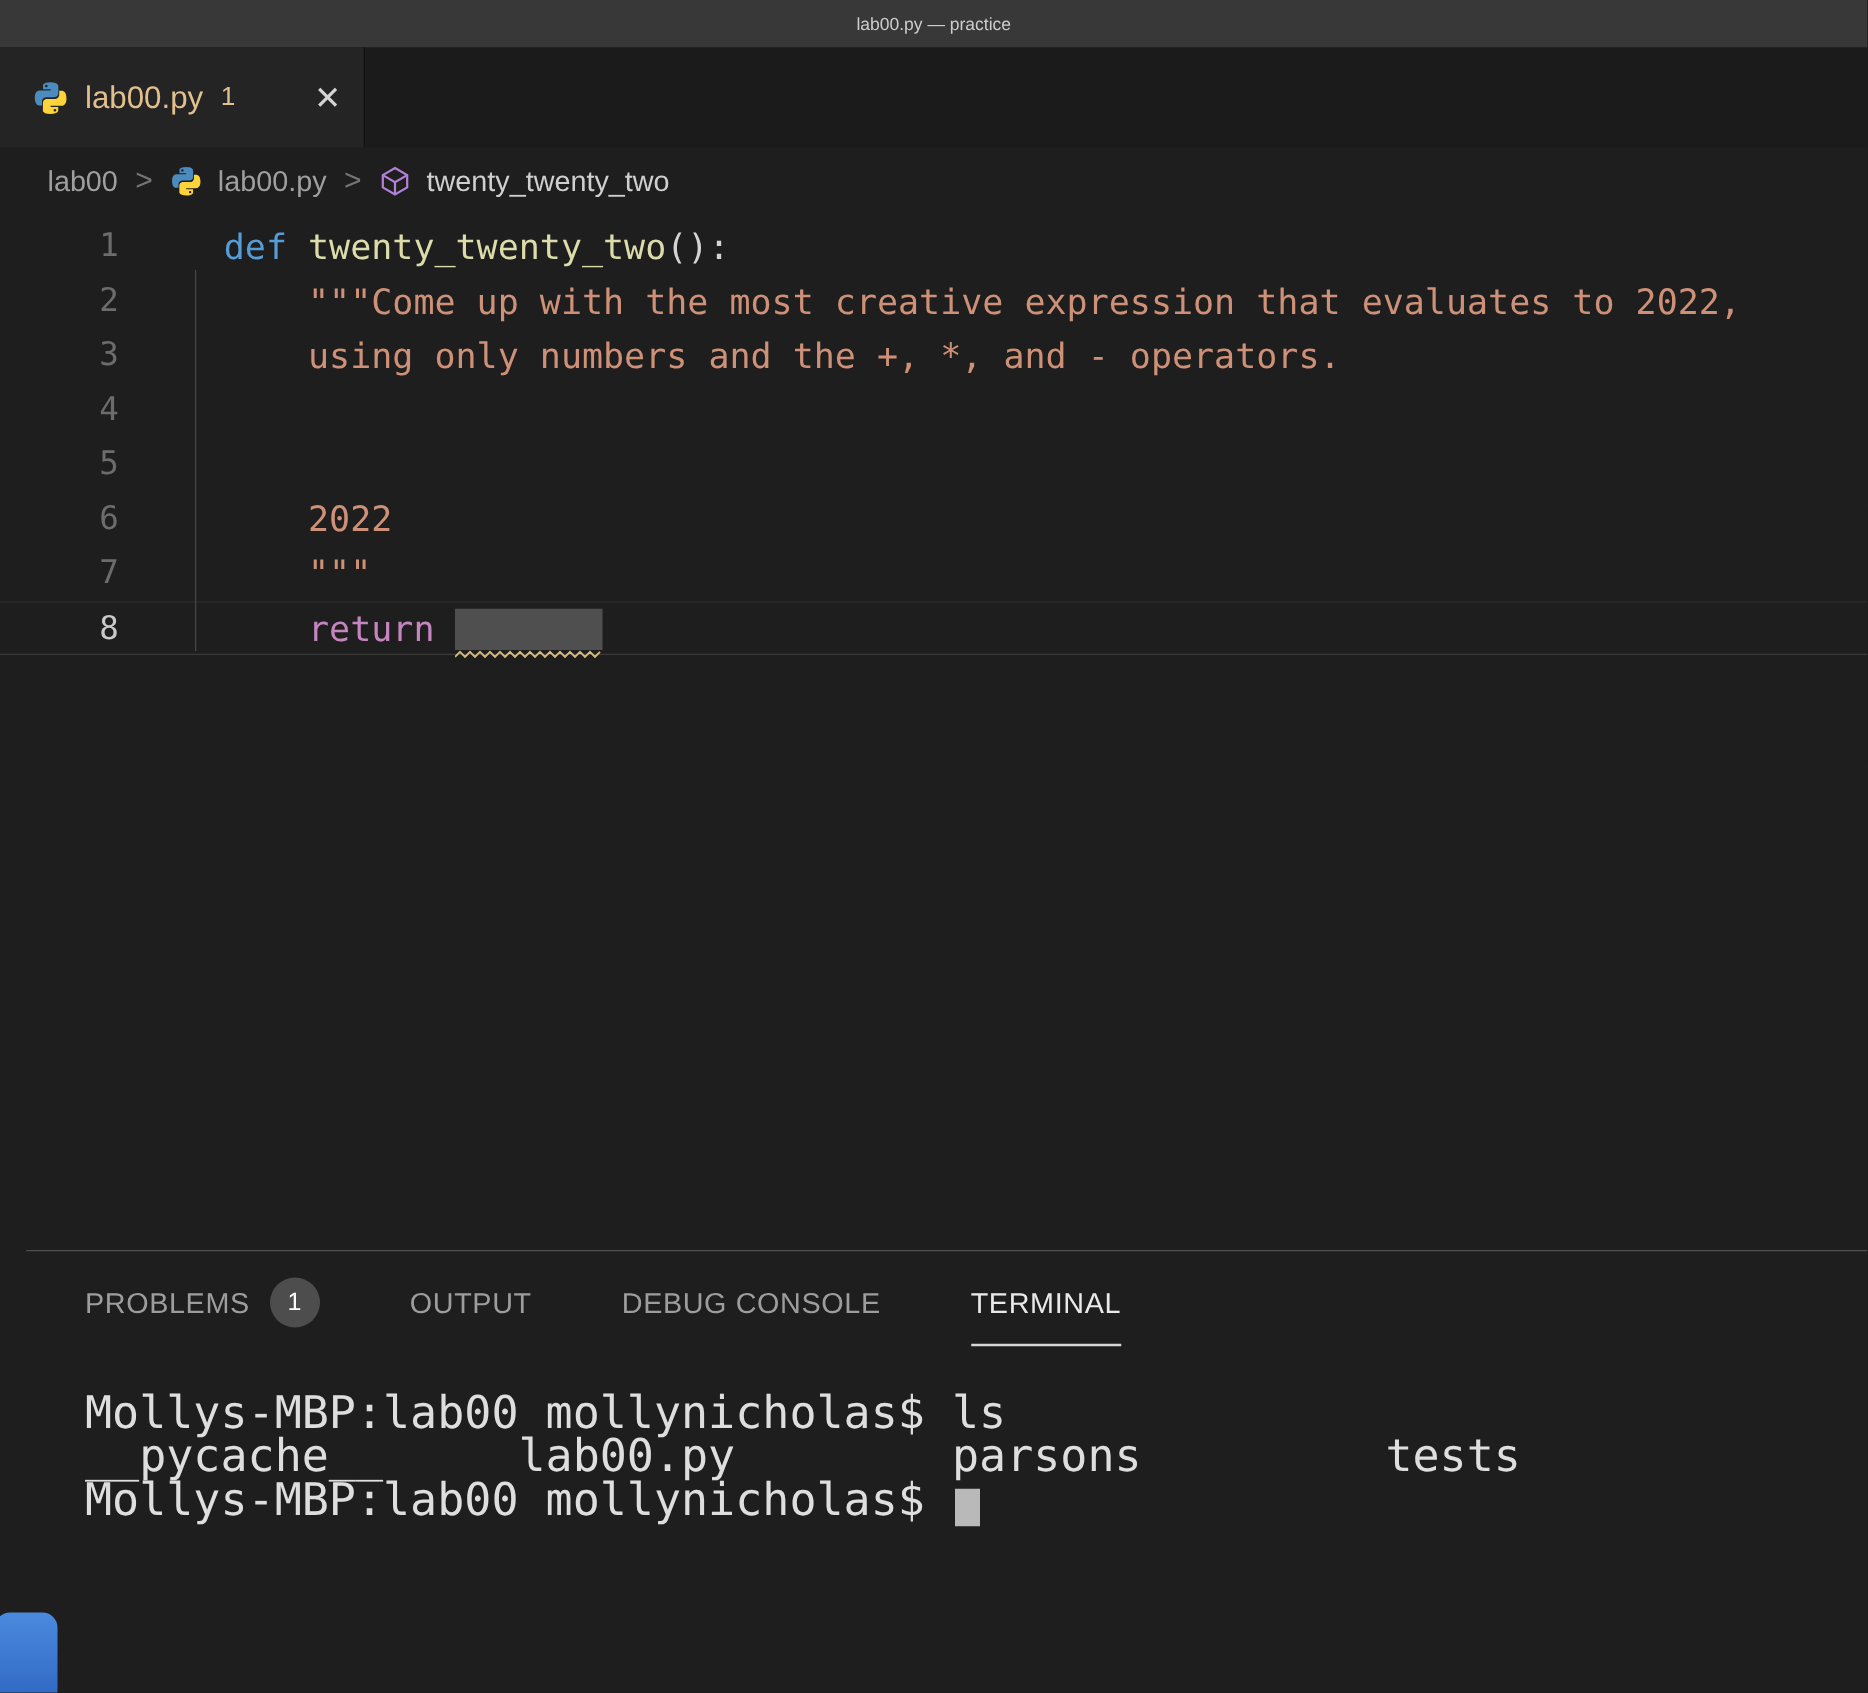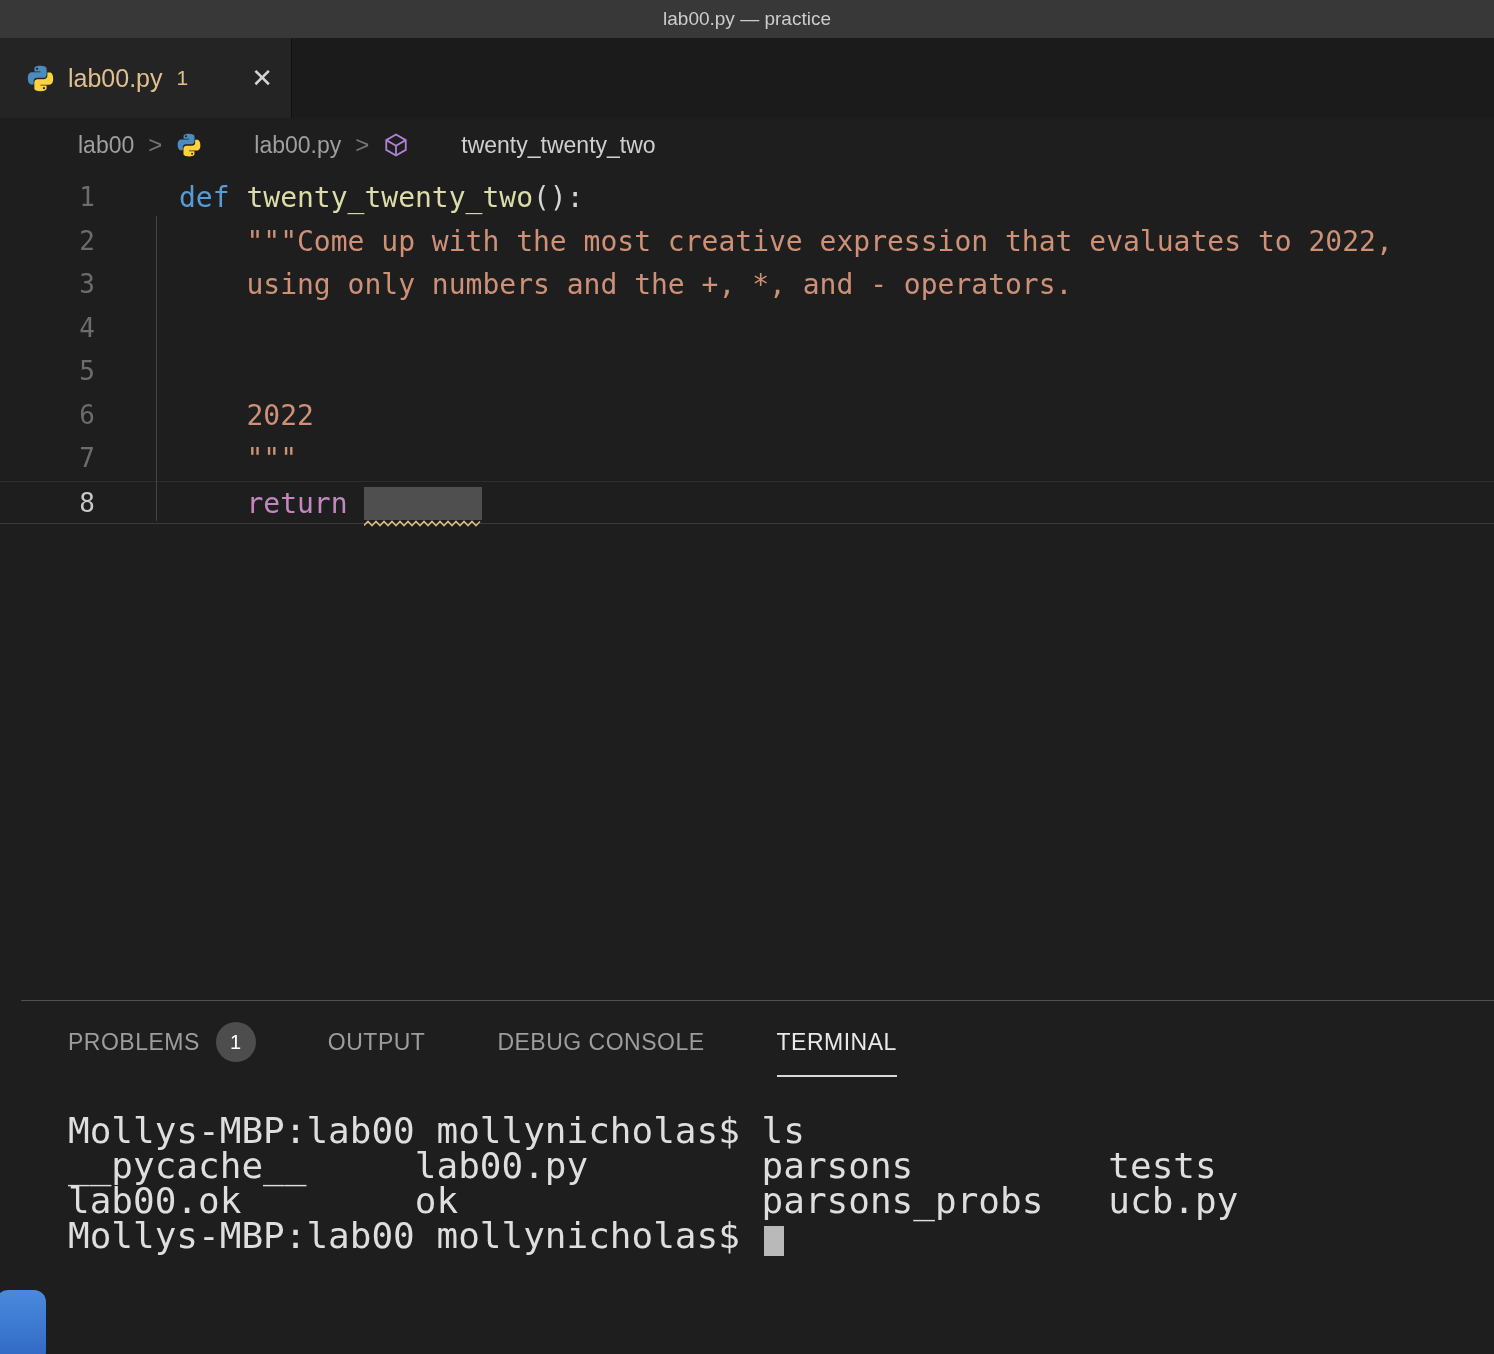--- a/index.html
+++ b/index.html
@@ -10,21 +10,21 @@
     font-family:"Liberation Sans", sans-serif;
     overflow:hidden;
     position:relative;
     -webkit-font-smoothing:antialiased;
   }
 
   
   .titlebar {
     height:38px; background:#383838;
     display:flex; align-items:center; justify-content:center;
-    color:#cdcdcd; font-size:19px;
+    color:#cdcdcd; font-size:14px;
   }
 
   
   .tabstrip { height:80px; background:#1b1b1b; display:flex; }
   .tab {
     width:292px; background:#242424;
     display:flex; align-items:center;
     padding:0 18px 0 26px; gap:13px;
     border-right:1px solid #111;
     cursor:pointer;
@@ -33,21 +33,21 @@
   .tab-badge { color:#e2c08d; font-size:21px; margin-left:1px; }
   .tab-close { color:#d4d4d4; font-size:26px; margin-left:auto; line-height:1; }
 
   
   .breadcrumb {
     height:54px; background:#1e1e1e;
     display:flex; align-items:center;
     padding-left:38px; gap:12px;
     font-size:23px; color:#9f9f9f;
   }
-  .crumb { cursor:pointer;margin-left:40px; }
+  .crumb { cursor:pointer; }
   .crumb.last { color:#cfcfcf; }
   .crumb-sep { color:#767676; font-size:24px; margin:0 2px; }
   .crumb-icon { display:flex; align-items:center; }
 
   
   .editor {
     position:relative;
     height:828px;
     padding-top:4px;
     font-family:"DejaVu Sans Mono", monospace;
@@ -189,16 +189,16 @@
     <div class="panel-tab">
       <span>OUTPUT</span>
     </div>
     <div class="panel-tab">
       <span>DEBUG CONSOLE</span>
     </div>
     <div class="panel-tab active">
       <span>TERMINAL</span>
     </div>
   </div>
-  <div class="terminal" id="terminal-lines"><div class="term-line">Mollys-MBP:lab00 mollynicholas$ ls</div><div class="term-line">__pycache__     lab00.py        parsons         tests</div><div class="term-line">lab00.ok        ok              parsons_probs   ucb.py</div><div class="term-line">Mollys-MBP:lab00 mollynicholas$ <span class="cursor"></span></div></div>
+  <div class="terminal" id="terminal-lines"><div class="term-line">Mollys-MBP:lab00 mollynicholas$ ls</div><div class="term-line">__pycache__     lab00.py        parsons         tests</div><div class="term-line">Mollys-MBP:lab00 mollynicholas$ <span class="cursor"></span></div></div>
 </div>
 
 <div class="corner-artifact"></div>
 
 </body></html>

